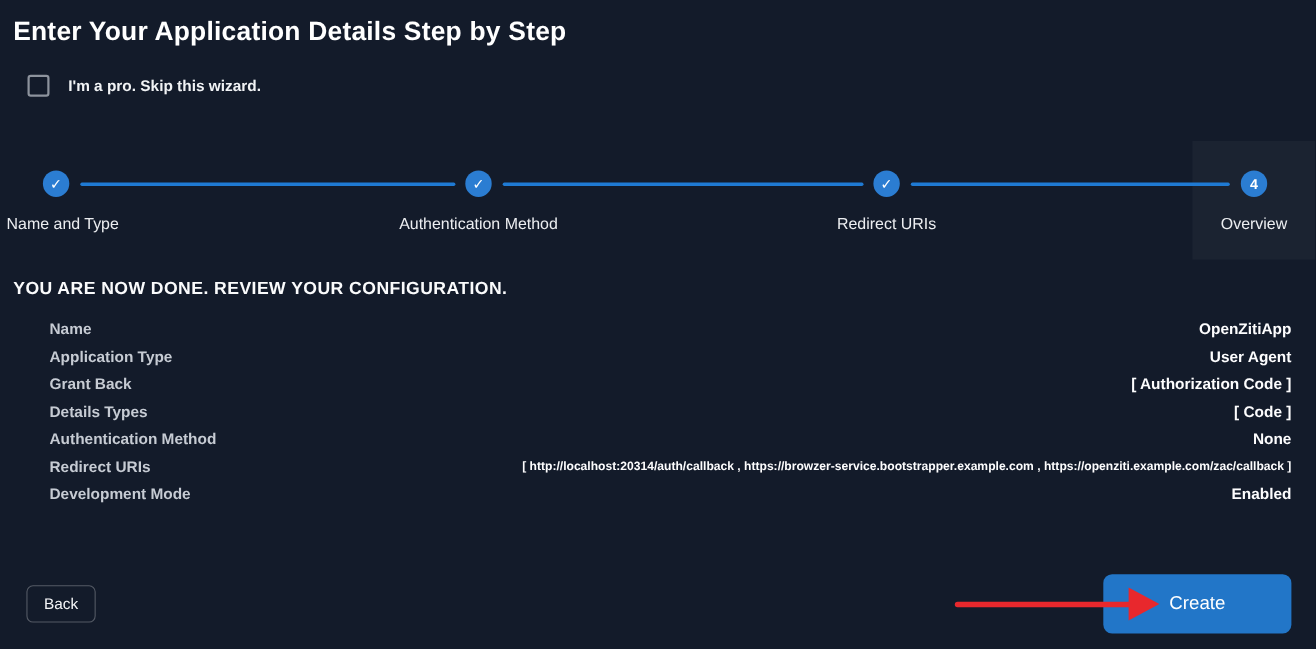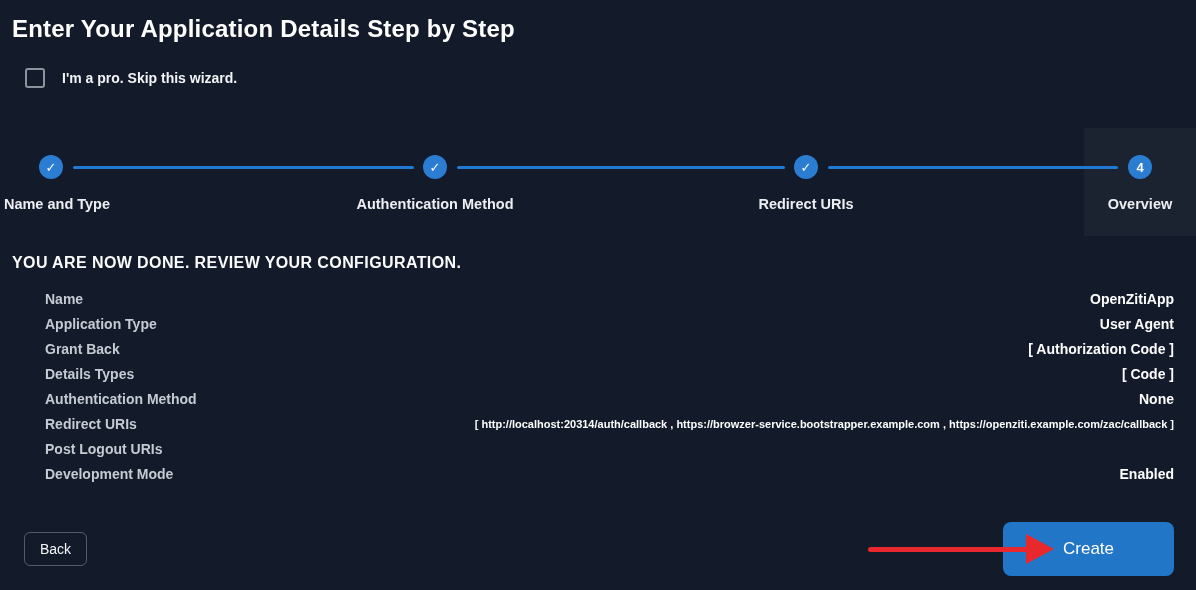--- a/index.html
+++ b/index.html
@@ -80,21 +80,21 @@
     top: 166px;
     height: 3px;
     background: #1f7ad3;
     border-radius: 2px;
   }
   .step-label {
     position: absolute;
     top: 196px;
     transform: translateX(-50%);
     font-size: 14.5px;
-    font-weight: 700;
+    font-weight: 400;
     color: #eceef1;
     white-space: nowrap;
     text-align: right;
   }
   
   .review-heading {
     position: absolute;
     left: 12px;
     top: 254px;
     font-size: 16px;
@@ -240,24 +240,20 @@
     </div>
     <div class="review-row">
       <span class="row-label">Authentication Method</span>
       <span class="row-value">None</span>
     </div>
     <div class="review-row">
       <span class="row-label">Redirect URIs</span>
       <span class="row-value">[ http://localhost:20314/auth/callback , https://browzer-service.bootstrapper.example.com , https://openziti.example.com/zac/callback ]</span>
     </div>
     <div class="review-row">
-      <span class="row-label">Post Logout URIs</span>
-      <span class="row-value"></span>
-    </div>
-    <div class="review-row">
       <span class="row-label">Development Mode</span>
       <span class="row-value">Enabled</span>
     </div>
   </div>
 
   <button class="back-button">Back</button>
   <button class="create-button">Create</button>
 
   <div class="arrow-line"></div>
   <div class="arrow-head"></div>

